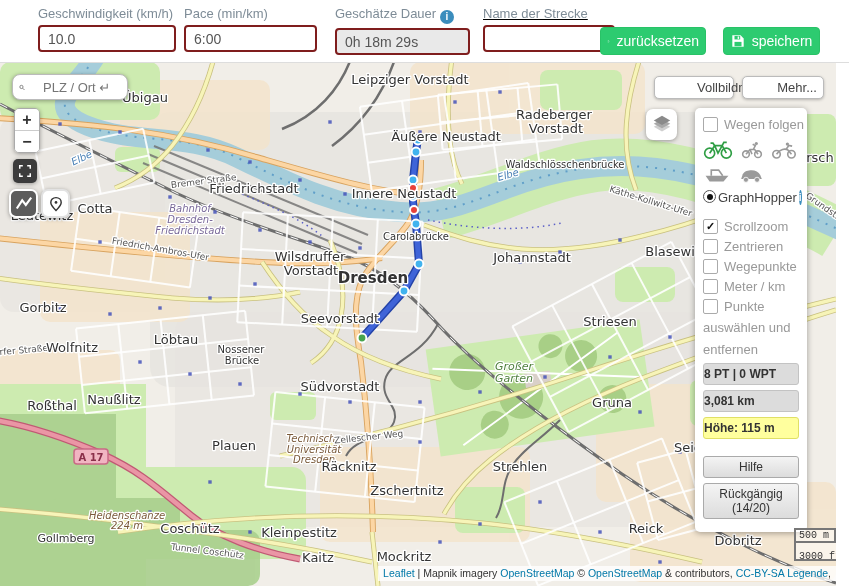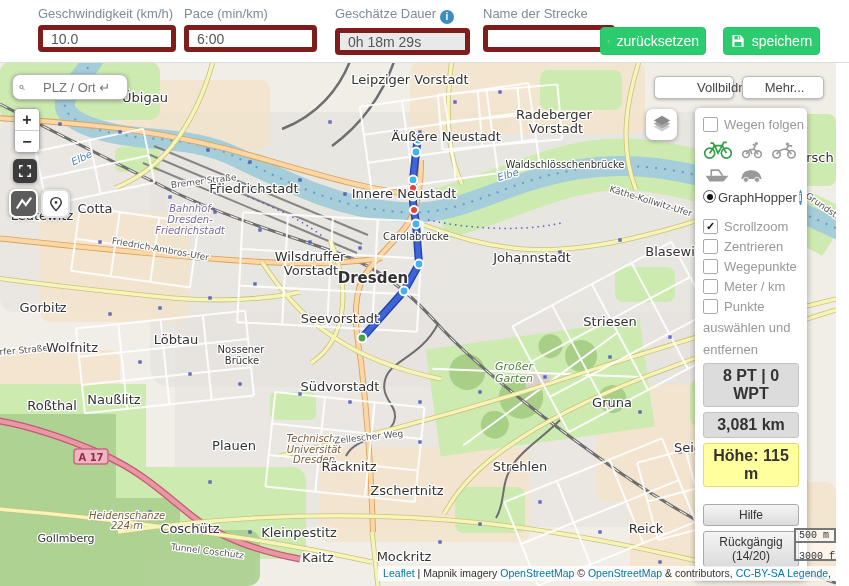--- a/index.html
+++ b/index.html
@@ -3,25 +3,25 @@
 <meta charset="utf-8">
 <style>
   html,body{margin:0;padding:0;background:#fff;}
   .screen{position:relative;width:849px;height:586px;background:#fff;overflow:hidden;
           font-family:"Liberation Sans",sans-serif;}
   
   .toolbar{position:absolute;top:0;left:0;width:849px;height:62px;background:#fff;
            border-bottom:1px solid #ddd;z-index:30;}
   .field{position:absolute;top:6px;margin-left:28px;}
   .field label{display:block;font-size:13px;color:#7e8c97;margin-bottom:4px;white-space:nowrap;}
-  .inp{box-sizing:border-box;height:27px;border:5px solid #7f1d1d;border-radius:4px;
+  .inp{box-sizing:border-box;height:27px;border:2px solid #7f1d1d;border-radius:4px;
        font-size:14px;color:#555;padding:2px 8px;font-family:inherit;width:100%;}
   .inp-disabled{background:#e9e9e9;color:#555;}
   .f-speed{left:10px;width:138px;} .f-pace{left:156px;width:133px;}
-  .f-dur{left:307px;width:135px;} .f-name{left:455px;width:132px;}
+  .f-dur{left:307px;width:135px;} .f-name{left:455px;width:132px;text-decoration:underline;}
   .info-dot{display:inline-block;width:14px;height:14px;border-radius:50%;background:#3b8dbd;
             color:#fff;font-size:10px;font-weight:bold;text-align:center;line-height:14px;
             vertical-align:-2px;cursor:pointer;}
   .info-dot.small{width:15px;height:15px;line-height:15px;}
   .btn-green{position:absolute;top:27px;height:28px;border:1px solid #29c267;border-radius:4px;
              background:#2dcb70;color:#fff;font-size:14px;font-family:inherit;cursor:pointer;
              display:flex;align-items:center;justify-content:center;gap:7px;}
   #reset-btn{left:600px;width:106px;} #save-btn{left:723px;width:97px;}
   
   .map-wrap{position:absolute;top:62px;left:0;width:836px;height:524px;overflow:hidden;background:#f1eee8;}
@@ -50,41 +50,41 @@
          display:flex;align-items:center;justify-content:center;cursor:pointer;}
   .minibtns{left:9px;top:127px;display:flex;gap:3px;position:absolute;}
   .mbtn{width:29px;height:29px;border-radius:7px;display:flex;align-items:center;
         justify-content:center;cursor:pointer;box-shadow:0 1px 4px rgba(0,0,0,.35);}
   .mbtn.dark{background:#5c5c5c;border:2px solid #fff;box-sizing:border-box;}
   .mbtn.light{background:#fff;border:2px solid #e2e2e2;box-sizing:border-box;}
   .topbtn{position:absolute;top:14px;height:23px;background:#fff;border:1px solid #bbb;
           border-radius:5px;font-size:13px;color:#444;font-family:inherit;cursor:pointer;
           box-shadow:0 1px 3px rgba(0,0,0,.25);padding-left:42px;}
   #fullscreen-btn{left:654px;width:80px;}
-  #more-btn{left:742px;width:82px;text-align:center;padding-left:9px;}
+  #more-btn{left:742px;width:82px;text-align:right;padding-left:9px;}
   .layersbtn{left:646px;top:47px;width:31px;height:31px;background:#fff;border-radius:7px;
              display:flex;align-items:center;justify-content:center;cursor:pointer;}
   
   .panel{position:absolute;left:695px;top:46px;width:112px;box-sizing:border-box;
          background:#fff;border-radius:5px;box-shadow:0 1px 6px rgba(0,0,0,.35);
          padding:9px 8px 8px 8px;font-size:13px;color:#999;}
   .chk-row{display:flex;align-items:flex-end;gap:6px;margin-bottom:6px;cursor:pointer;}
   .chk{flex:0 0 auto;width:13px;height:13px;border:1px solid #aaa;border-radius:2px;background:#fff;
        font-size:11px;line-height:13px;text-align:center;color:#111;font-weight:bold;}
   .opt{margin-bottom:5px;}
   .opt-label,.chk-label{white-space:nowrap;}
   .opt-cont{margin:0 0 5px 0;line-height:17px;}
   .veh-row{display:flex;align-items:center;gap:7px;margin:2px 0 6px 0;}
   .veh{cursor:pointer;display:inline-flex;}
   .radio-row{display:flex;align-items:flex-start;gap:2px;margin:4px 0 14px 0;cursor:pointer;color:#444;}
   .radio{width:13px;height:13px;border:1.5px solid #555;border-radius:50%;box-sizing:border-box;
          display:flex;align-items:center;justify-content:center;flex:0 0 auto;}
   .radio .dot{width:6px;height:6px;border-radius:50%;background:#111;}
-  .stat{background:#dcdcdc;border:1px solid #c3c3c3;border-radius:3px;text-align:center;
-        font-size:16px;font-weight:bold;color:#333;padding:3px 0;margin-bottom:5px;}
+  .stat{background:#dcdcdc;border:1px solid #c3c3c3;border-radius:3px;
+        font-size:12px;font-weight:bold;color:#333;padding:3px 0;margin-bottom:5px;}
   .stat.yellow{background:#ffff9e;border-color:#e0e066;}
   .panel-btn{display:block;width:100%;box-sizing:border-box;margin:0 0 5px 0;padding:3px 0;
              background:linear-gradient(#f4f4f4,#dcdcdc);border:1px solid #aaa;border-radius:3px;
              font-size:12px;color:#333;font-family:inherit;cursor:pointer;}
   .panel .spacer{height:12px;}
   
   .scale{position:absolute;left:750px;top:466px;font-size:10px;color:#333;z-index:5;
          font-family:Liberation Mono, monospace;margin-left:44px;}
   .scale-m{width:42px;border:2px solid #777;border-top:none;background:rgba(255,255,255,.55);
            padding:0 3px;box-sizing:border-box;height:13px;line-height:11px;border-bottom:none;

